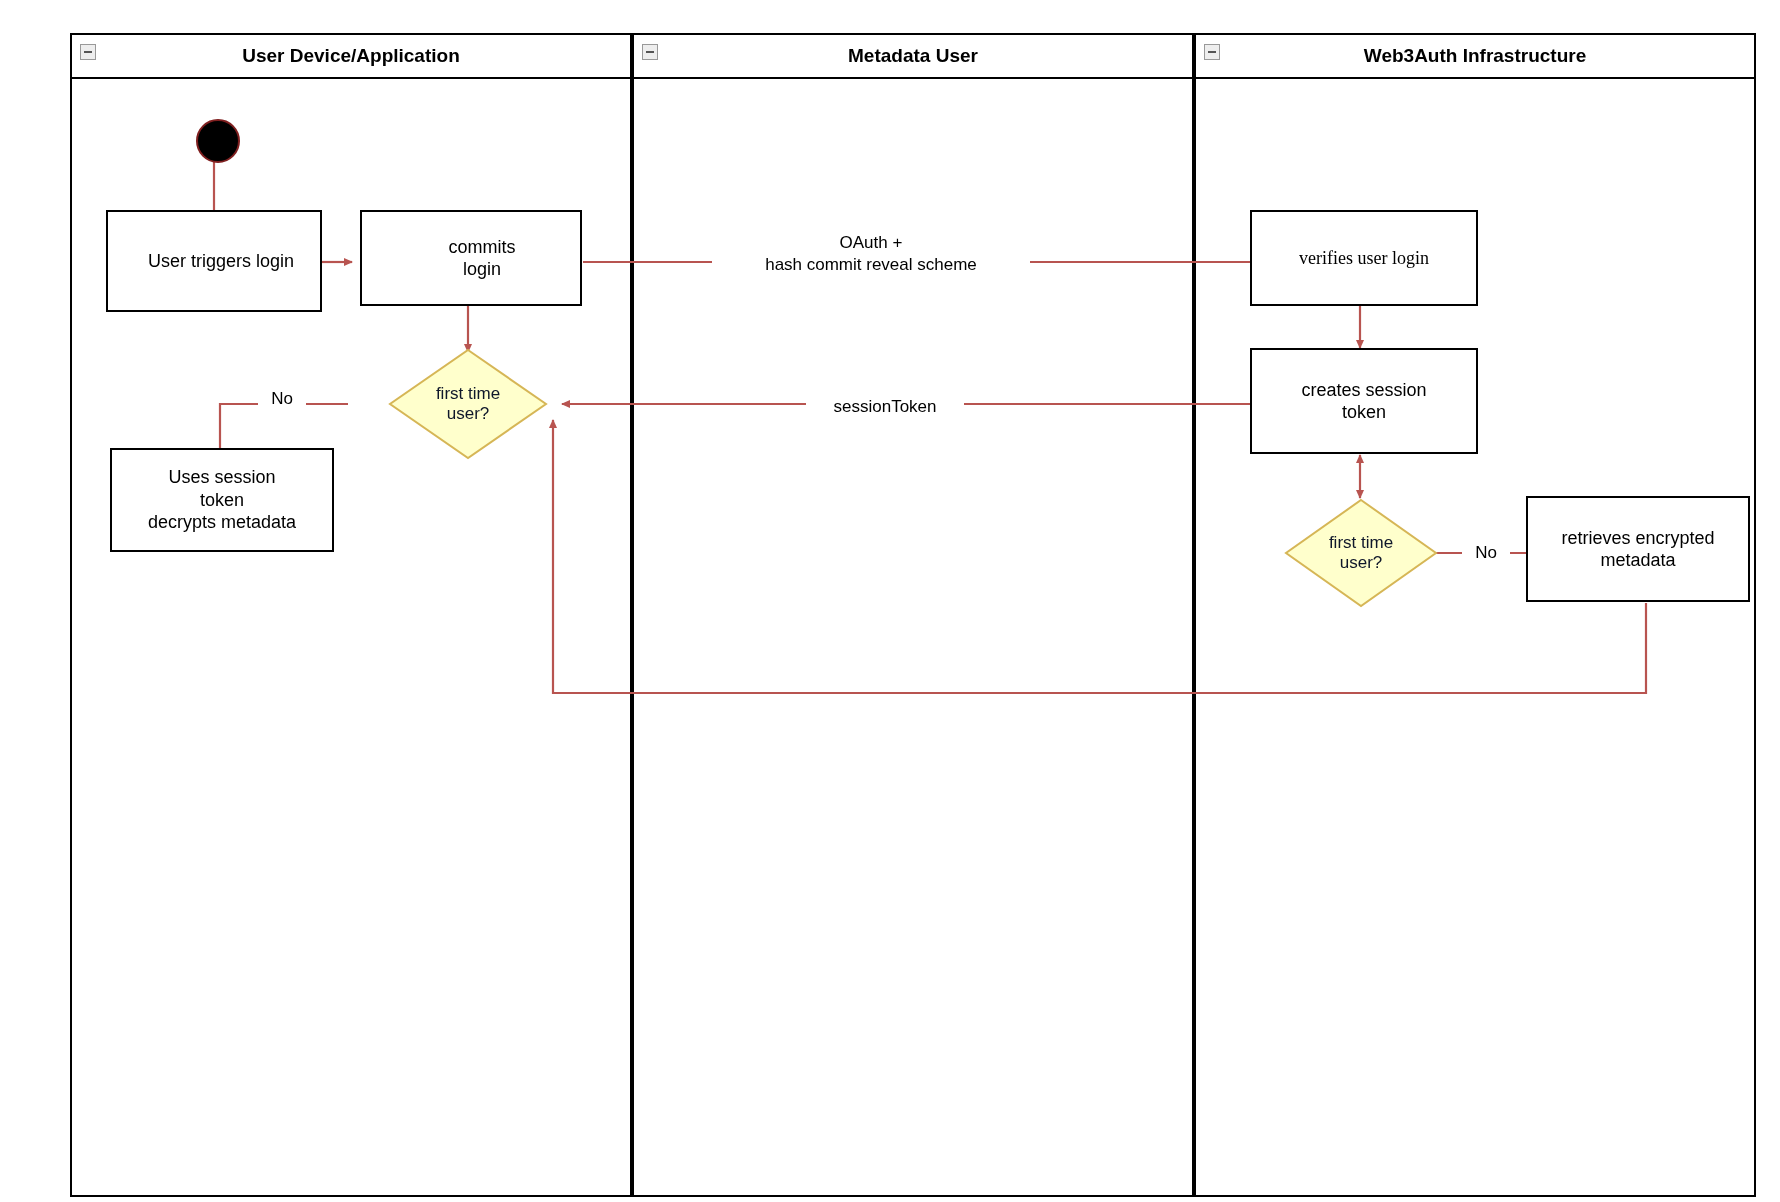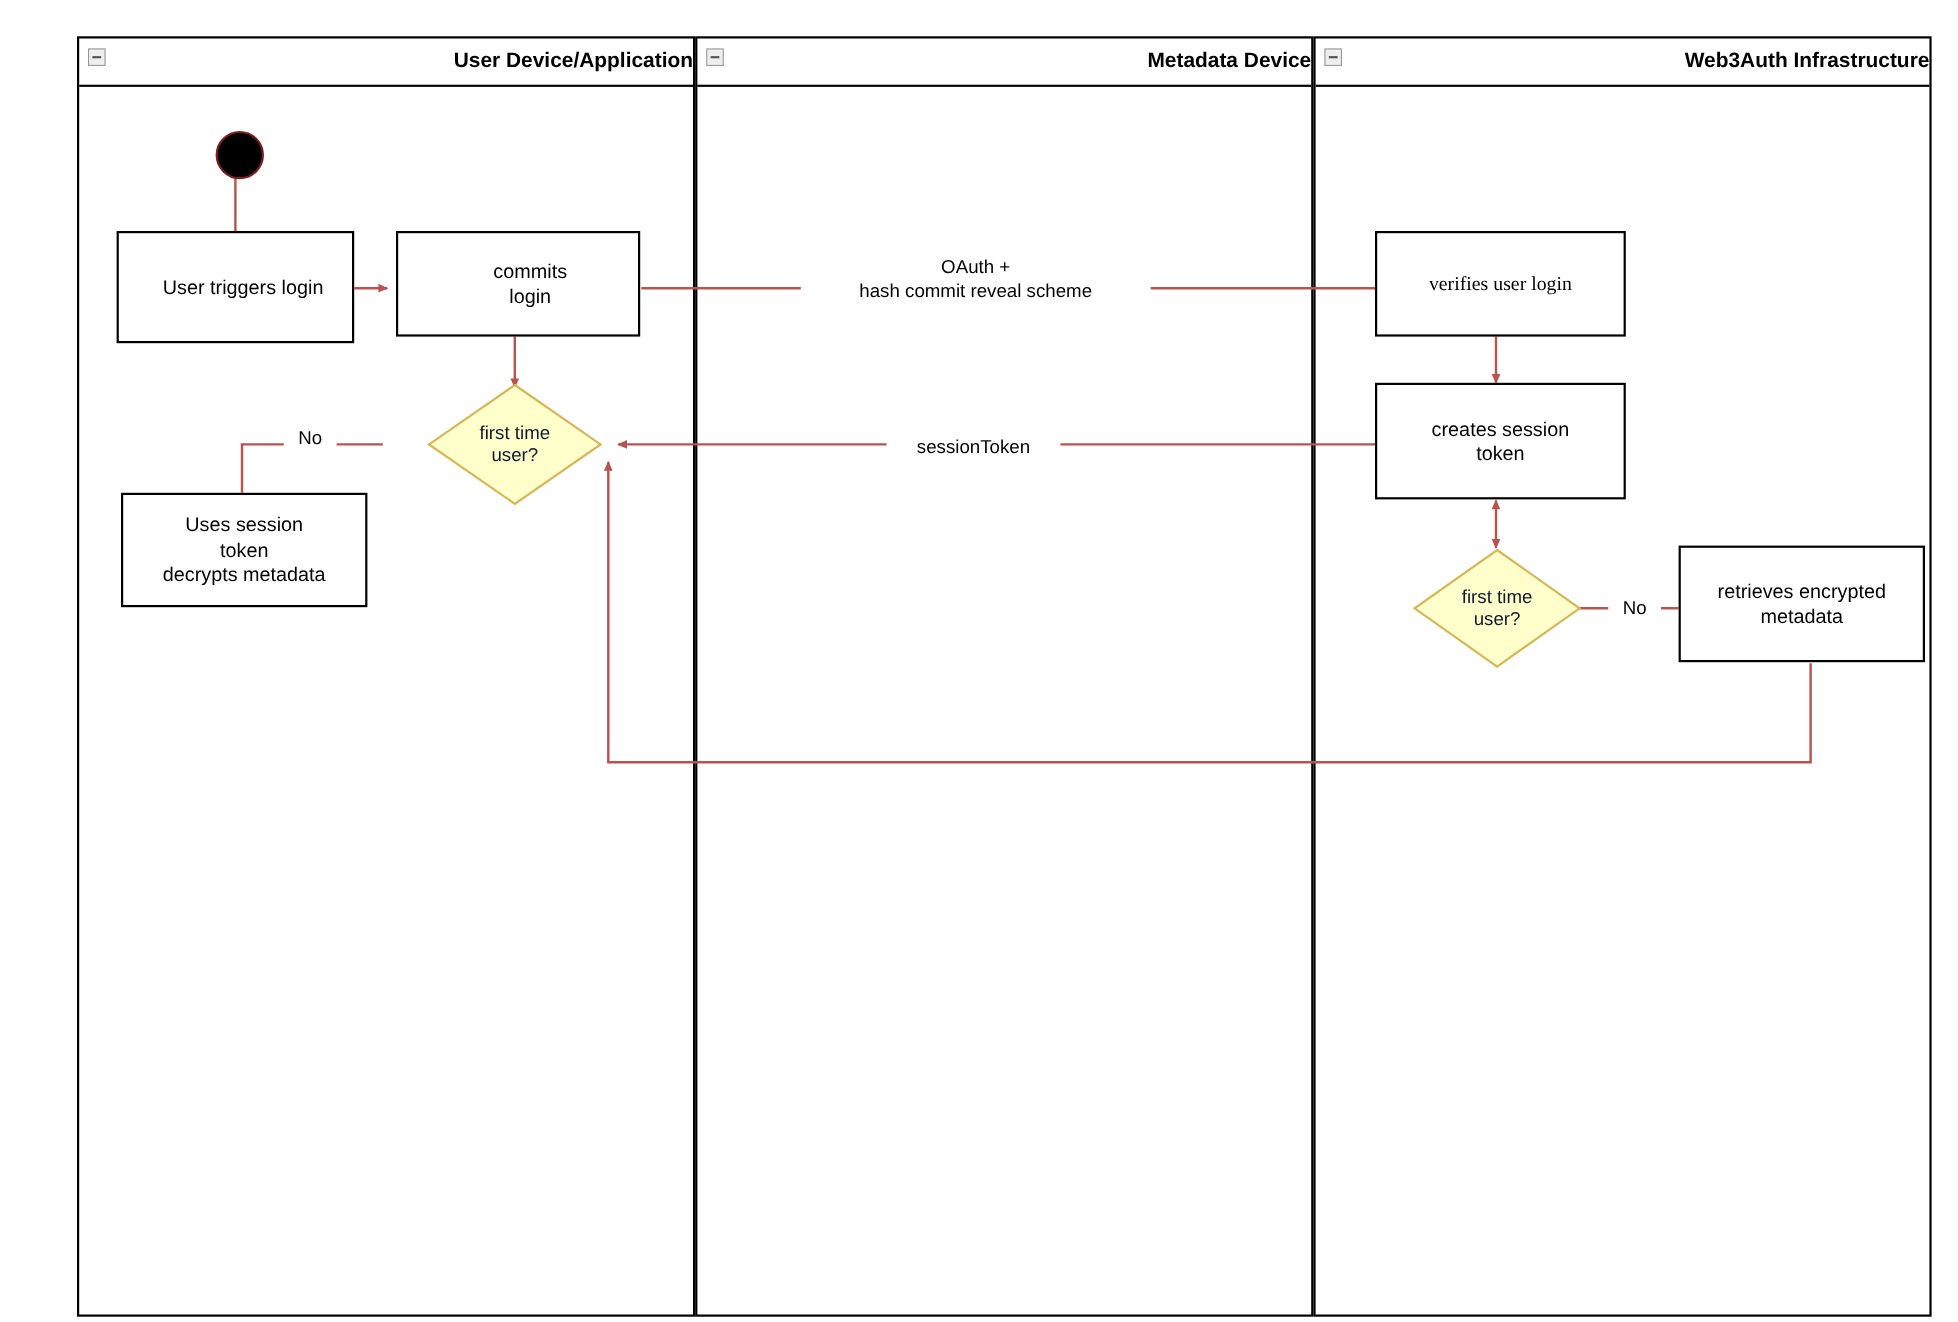--- a/index.html
+++ b/index.html
@@ -24,21 +24,21 @@
   .lane-header {
     position: absolute;
     left: 0;
     top: 0;
     height: 44px;
     width: 100%;
     box-sizing: border-box;
     border-bottom: 2px solid #000000;
     display: flex;
     align-items: center;
-    justify-content: flex-end;
+    justify-content: center;
     font-weight: bold;
     font-size: 19px;
     color: #000000;
   }
   .collapse-box {
     position: absolute;
     left: 8px;
     top: 9px;
     width: 16px;
     height: 16px;
@@ -125,21 +125,21 @@
   <div class="swimlane" style="left:70px; top:33px; width:562px; height:1164px;">
     <div class="lane-header">
       <span class="collapse-box"></span>
       <span>User Device/Application</span>
     </div>
   </div>
 
   <div class="swimlane" style="left:632px; top:33px; width:562px; height:1164px;">
     <div class="lane-header">
       <span class="collapse-box"></span>
-      <span>Metadata Device</span>
+      <span>Metadata User</span>
     </div>
   </div>
 
   <div class="swimlane" style="left:1194px; top:33px; width:562px; height:1164px;">
     <div class="lane-header">
       <span class="collapse-box"></span>
       <span>Web3Auth Infrastructure</span>
     </div>
   </div>
 
@@ -202,21 +202,21 @@
     <svg width="154" height="110" viewBox="0 0 154 110">
       <polygon points="77,2 152,55 77,108 2,55" fill="#ffffcc" stroke="#d6b656" stroke-width="2"></polygon>
     </svg>
     <div class="decision-label">first time
 user?</div>
   </div>
 
   <div class="node" style="left:1526px; top:496px; width:224px; height:106px;">retrieves encrypted
 metadata</div>
 
-  <div class="edge-label" style="left:728px; top:232px; width:310px;">OAuth +
+  <div class="edge-label" style="left:712px; top:232px; width:310px;">OAuth +
 hash commit reveal scheme</div>
 
   <div class="edge-label" style="left:806px; top:396px; width:150px;">sessionToken</div>
 
   <div class="edge-label" style="left:258px; top:388px; width:40px;">No</div>
 
   <div class="edge-label" style="left:1462px; top:542px; width:40px;">No</div>
 
 </div>
 

